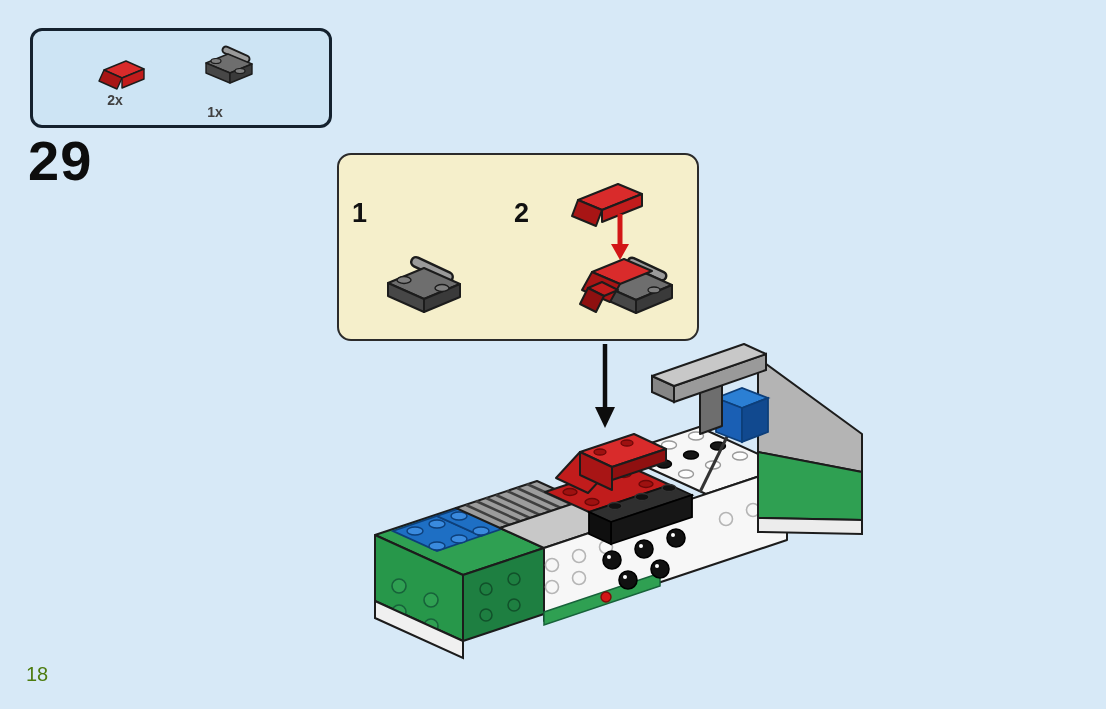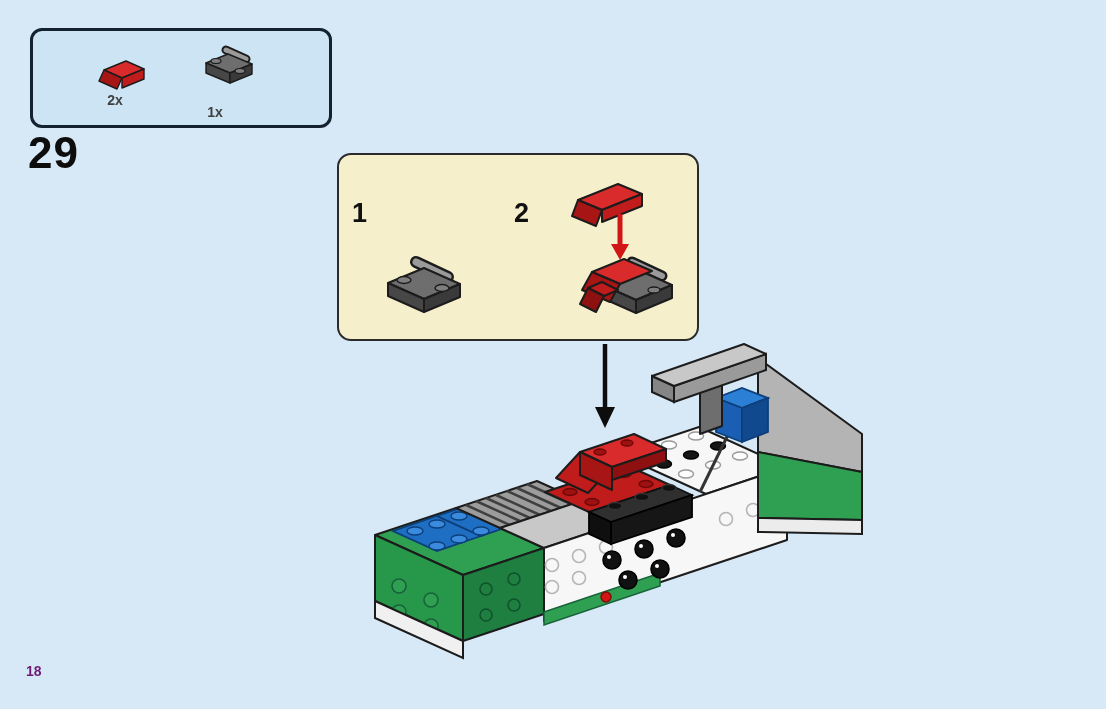--- a/index.html
+++ b/index.html
@@ -20,38 +20,38 @@
   }
   .part-count{
     position:absolute;width:52px;
     text-align:center;
     font-size:14px;font-weight:bold;color:#404040;
   }
   .count-1{left:89px;top:92px;}
   .count-2{left:189px;top:104px;}
   .step-number{
     position:absolute;left:28px;top:128px;
-    font-size:44px;font-weight:800;letter-spacing:1px;color:#0d0d0d;
+    font-size:56px;font-weight:800;letter-spacing:1px;color:#0d0d0d;
   }
   .callout{
     position:absolute;left:337px;top:153px;
     width:358px;height:184px;
     background:var(--callout_fill,#f5efcb);
     border:2.5px solid var(--callout_border,#2b2b2b);
     border-radius:14px;
   }
   .substep-label{
     position:absolute;
     font-size:27px;font-weight:bold;color:#111;
   }
   .substep-1{left:352px;top:198px;}
   .substep-2{left:514px;top:198px;}
   .page-number{
     position:absolute;left:26px;top:663px;
-    font-size:14px;font-weight:bold;color:#701a75;
+    font-size:20px;font-weight:normal;color:#4d7c0f;
   }
   svg.layer{position:absolute;left:0;top:0;}
   
   .st{stroke:#1c1c1c;stroke-width:2;stroke-linejoin:round;}
   .stthin{stroke:#1c1c1c;stroke-width:1.4;stroke-linejoin:round;}
   .f-red{fill:var(--red,#d92b2b);}
   .f-redd{fill:var(--dark_red,#a81515);}
   .f-redm{fill:#c11c1c;}
   .f-reddk{fill:#8f1010;}
   .f-green{fill:var(--green,#2fa052);}

